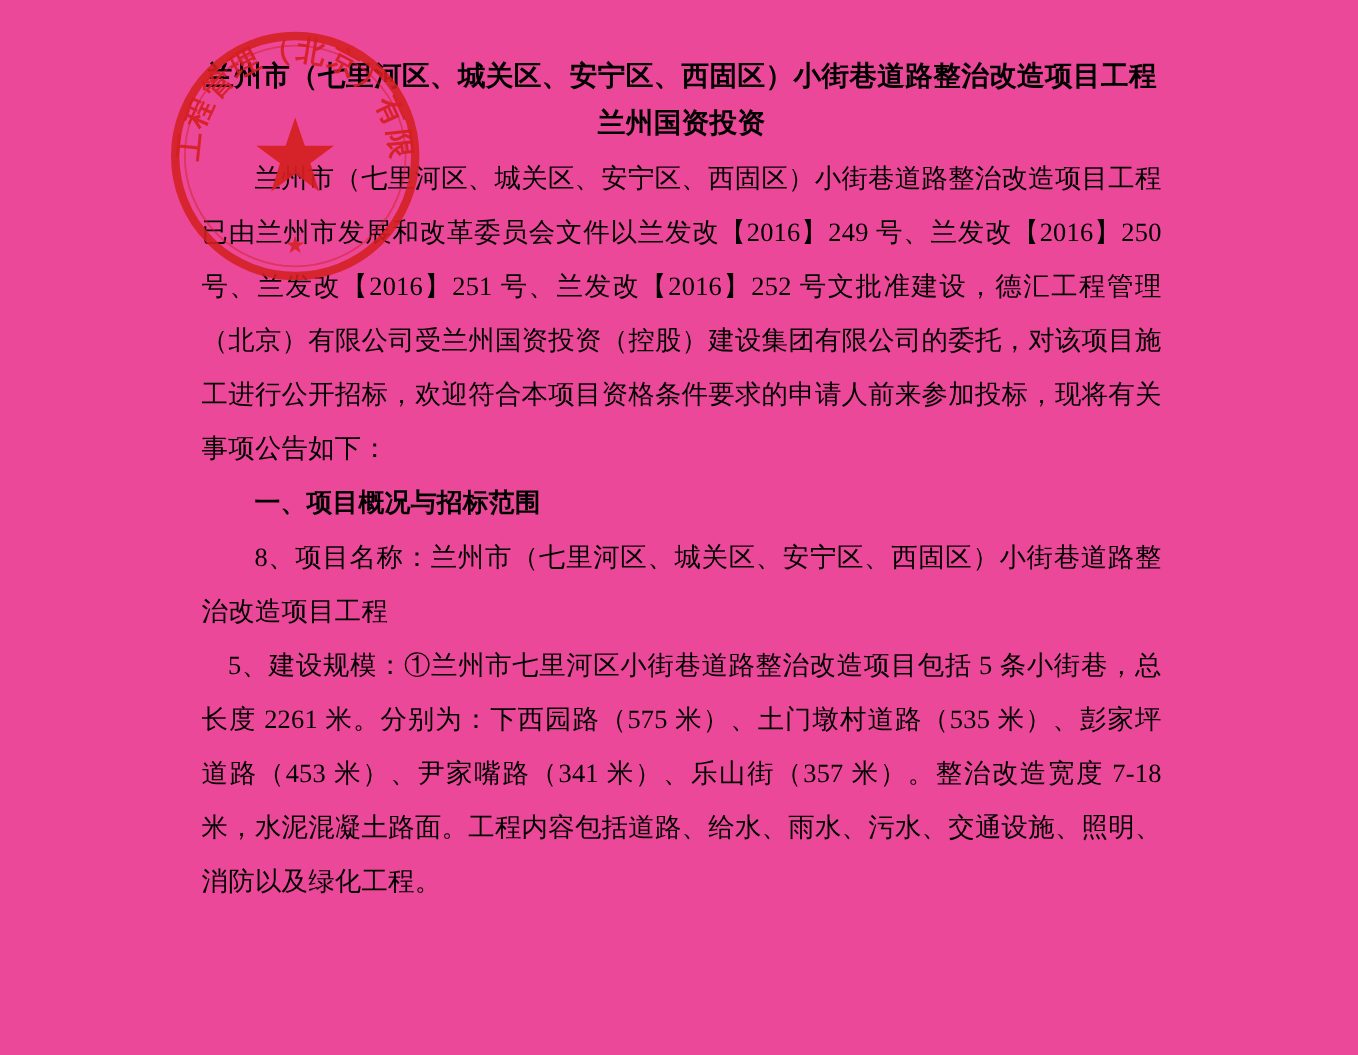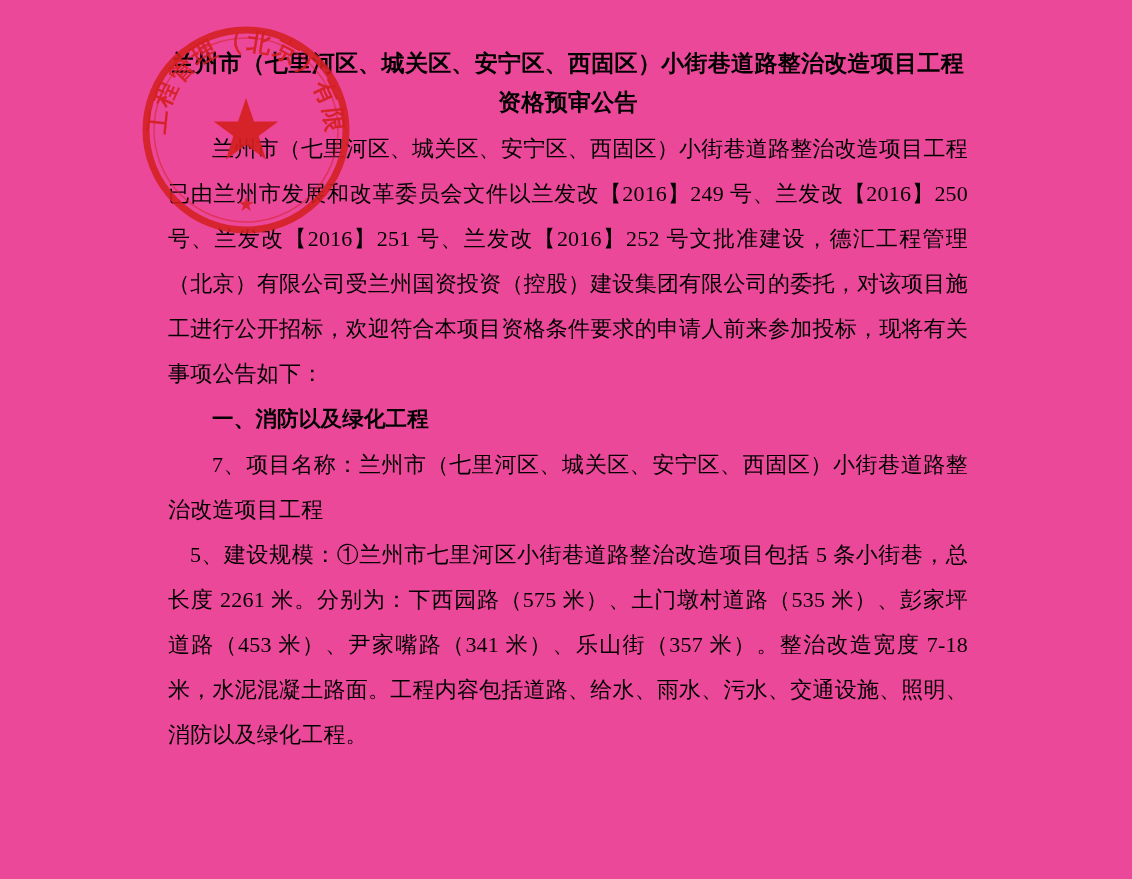--- a/index.html
+++ b/index.html
@@ -87,28 +87,28 @@
 </style>
 </head>
 <body>
 
 <div class="page">
 
   <div class="doc-body">
 
     <div class="doc-title">
       <span>兰州市（七里河区、城关区、安宁区、西固区）小街巷道路整治改造项目工程</span>
-      <span class="line2">资格预审公告</span>
+      <span class="line2">兰州国资投资</span>
     </div>
 
     <p class="para indent2">兰州市（七里河区、城关区、安宁区、西固区）小街巷道路整治改造项目工程已由兰州市发展和改革委员会文件以兰发改【2016】249 号、兰发改【2016】250 号、兰发改【2016】251 号、兰发改【2016】252 号文批准建设，德汇工程管理（北京）有限公司受兰州国资投资（控股）建设集团有限公司的委托，对该项目施工进行公开招标，欢迎符合本项目资格条件要求的申请人前来参加投标，现将有关事项公告如下：</p>
 
-    <p class="section-heading">一、消防以及绿化工程</p>
+    <p class="section-heading">一、项目概况与招标范围</p>
 
-    <p class="para indent2">7、项目名称：兰州市（七里河区、城关区、安宁区、西固区）小街巷道路整治改造项目工程</p>
+    <p class="para indent2">8、项目名称：兰州市（七里河区、城关区、安宁区、西固区）小街巷道路整治改造项目工程</p>
     <p class="para indent1">5、建设规模：①兰州市七里河区小街巷道路整治改造项目包括 5 条小街巷，总长度 2261 米。分别为：下西园路（575 米）、土门墩村道路（535 米）、彭家坪道路（453 米）、尹家嘴路（341 米）、乐山街（357 米）。整治改造宽度 7-18 米，水泥混凝土路面。工程内容包括道路、给水、雨水、污水、交通设施、照明、消防以及绿化工程。</p>
 
   </div>
 
   <div class="seal">
     <svg width="212" height="212" viewBox="0 0 212 212" xmlns="http://www.w3.org/2000/svg">
       <defs>
         <path id="sealArc" d="M 26,106 A 80,80 0 0 1 186,106" fill="none"></path>
       </defs>
       <circle cx="106" cy="106" r="100" fill="none" stroke="#d42020" stroke-width="7" opacity="0.88"></circle>

